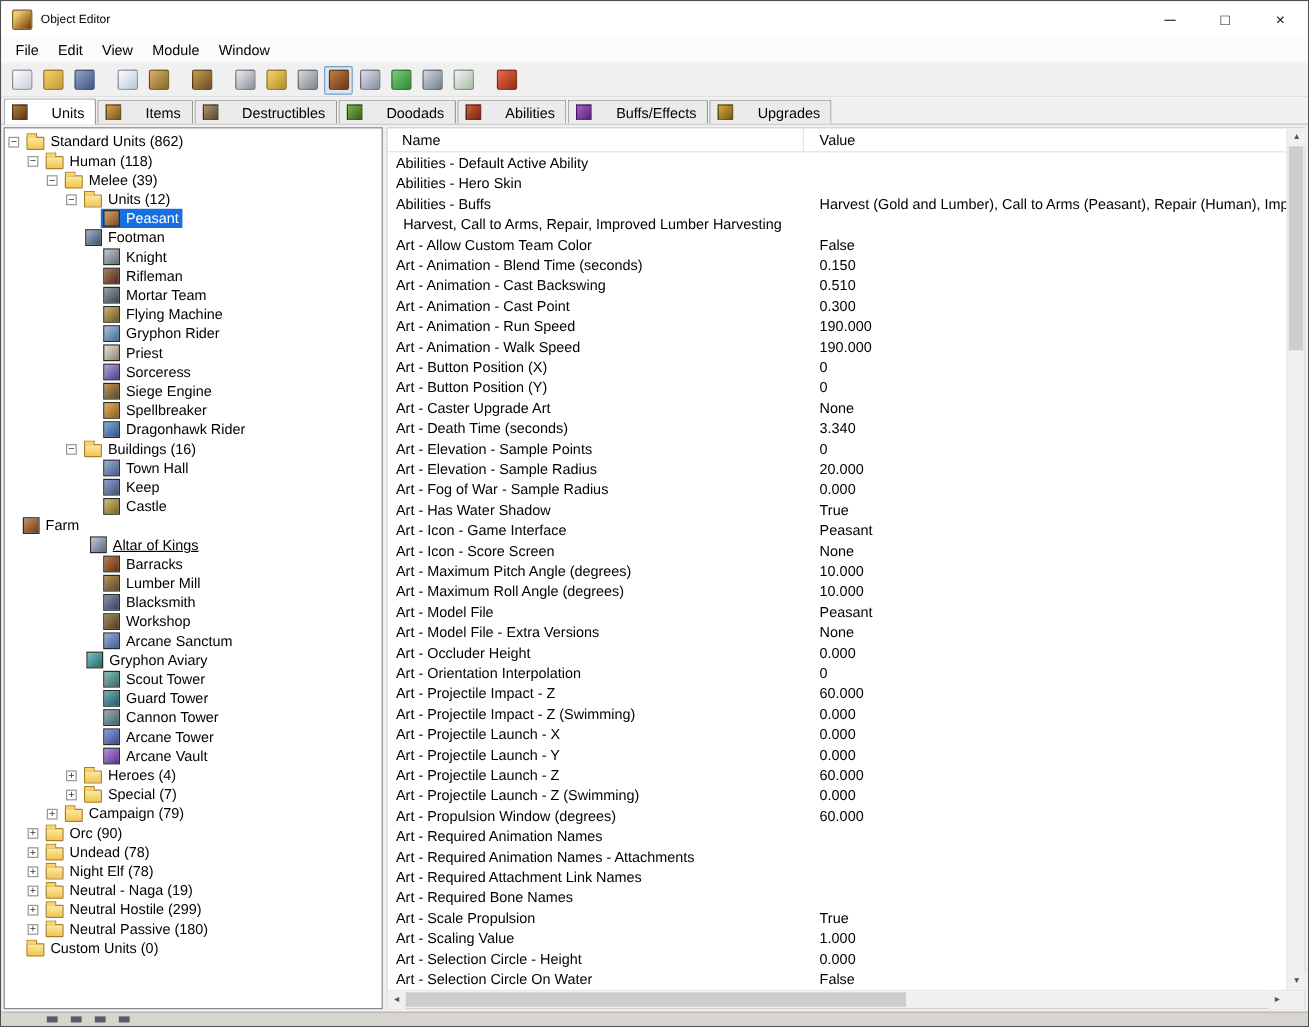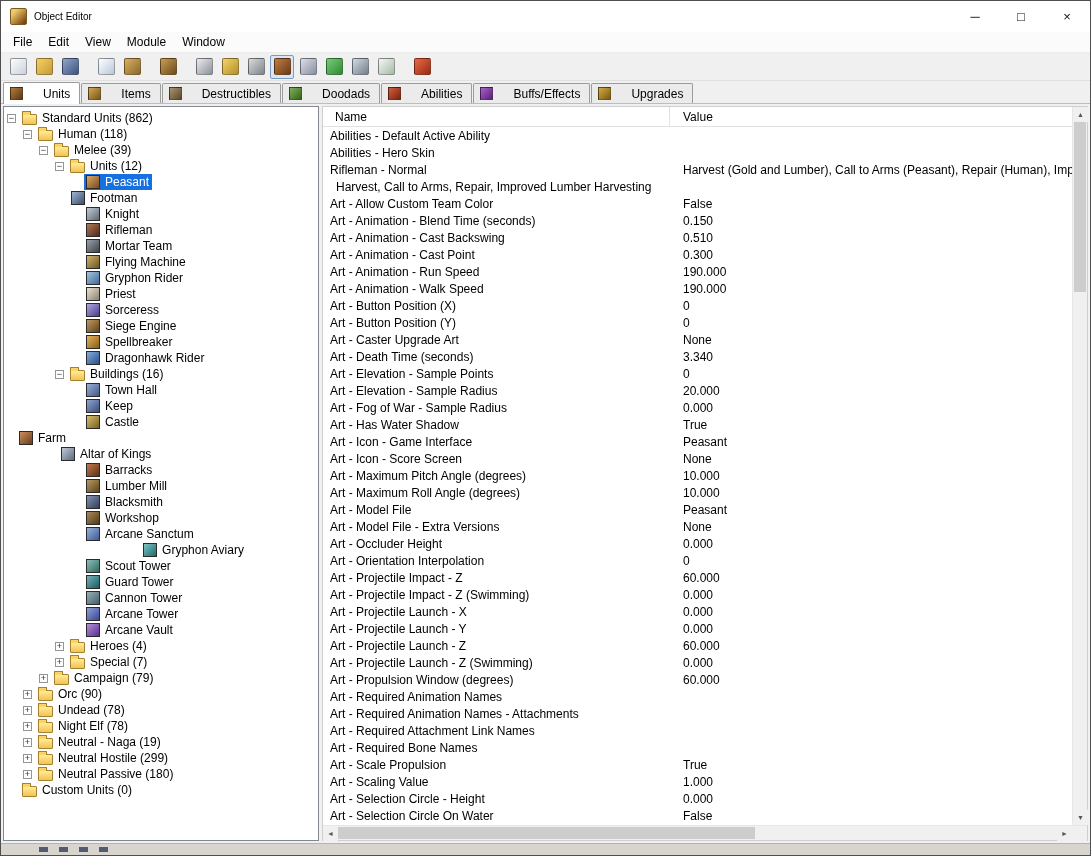--- a/index.html
+++ b/index.html
@@ -326,21 +326,21 @@
             <span class="tree-label">Castle</span>
           </span>
         </div>
         <div class="tree-row" style="">
           <span class="expander-space"></span>
           <span class="row-inner">
             <span class="unit-icon" style="background: linear-gradient(135deg, rgb(204, 144, 96), rgb(106, 60, 26));"></span>
             <span class="tree-label">Farm</span>
           </span>
         </div>
-        <div class="tree-row" style="padding-left: 42px;">
+        <div class="tree-row" style="padding-left: 56px; text-decoration: underline;">
           <span class="expander-space"></span>
           <span class="row-inner">
             <span class="unit-icon" style="background: linear-gradient(135deg, rgb(194, 202, 216), rgb(90, 104, 128));"></span>
             <span class="tree-label">Altar of Kings</span>
           </span>
         </div>
         <div class="tree-row" style="padding-left: 67px;">
           <span class="expander-space"></span>
           <span class="row-inner">
             <span class="unit-icon" style="background: linear-gradient(135deg, rgb(196, 122, 78), rgb(94, 48, 20));"></span>
@@ -368,21 +368,21 @@
             <span class="tree-label">Workshop</span>
           </span>
         </div>
         <div class="tree-row" style="padding-left: 67px;">
           <span class="expander-space"></span>
           <span class="row-inner">
             <span class="unit-icon" style="background: linear-gradient(135deg, rgb(154, 178, 220), rgb(61, 92, 148));"></span>
             <span class="tree-label">Arcane Sanctum</span>
           </span>
         </div>
-        <div class="tree-row" style="padding-left: 53px; justify-content: center;">
+        <div class="tree-row" style="padding-left: 53px;">
           <span class="expander-space"></span>
           <span class="row-inner">
             <span class="unit-icon" style="background: linear-gradient(135deg, rgb(126, 196, 196), rgb(30, 106, 106));"></span>
             <span class="tree-label">Gryphon Aviary</span>
           </span>
         </div>
         <div class="tree-row" style="padding-left: 67px;">
           <span class="expander-space"></span>
           <span class="row-inner">
             <span class="unit-icon" style="background: linear-gradient(135deg, rgb(140, 192, 184), rgb(46, 106, 96));"></span>
@@ -499,21 +499,21 @@
           <div class="table-rows" id="table-rows">
               <div class="t-row">
                 <div class="t-name">Abilities - Default Active Ability</div>
                 <div class="t-value"></div>
               </div>
               <div class="t-row">
                 <div class="t-name">Abilities - Hero Skin</div>
                 <div class="t-value"></div>
               </div>
               <div class="t-row">
-                <div class="t-name">Rifleman - Normal</div>
+                <div class="t-name">Abilities - Buffs</div>
                 <div class="t-value">Harvest (Gold and Lumber), Call to Arms (Peasant), Repair (Human), Improved L...</div>
               </div>
               <div class="t-row">
                 <div class="t-value">Harvest, Call to Arms, Repair, Improved Lumber Harvesting</div>
               </div>
               <div class="t-row">
                 <div class="t-name">Art - Allow Custom Team Color</div>
                 <div class="t-value">False</div>
               </div>
               <div class="t-row">

